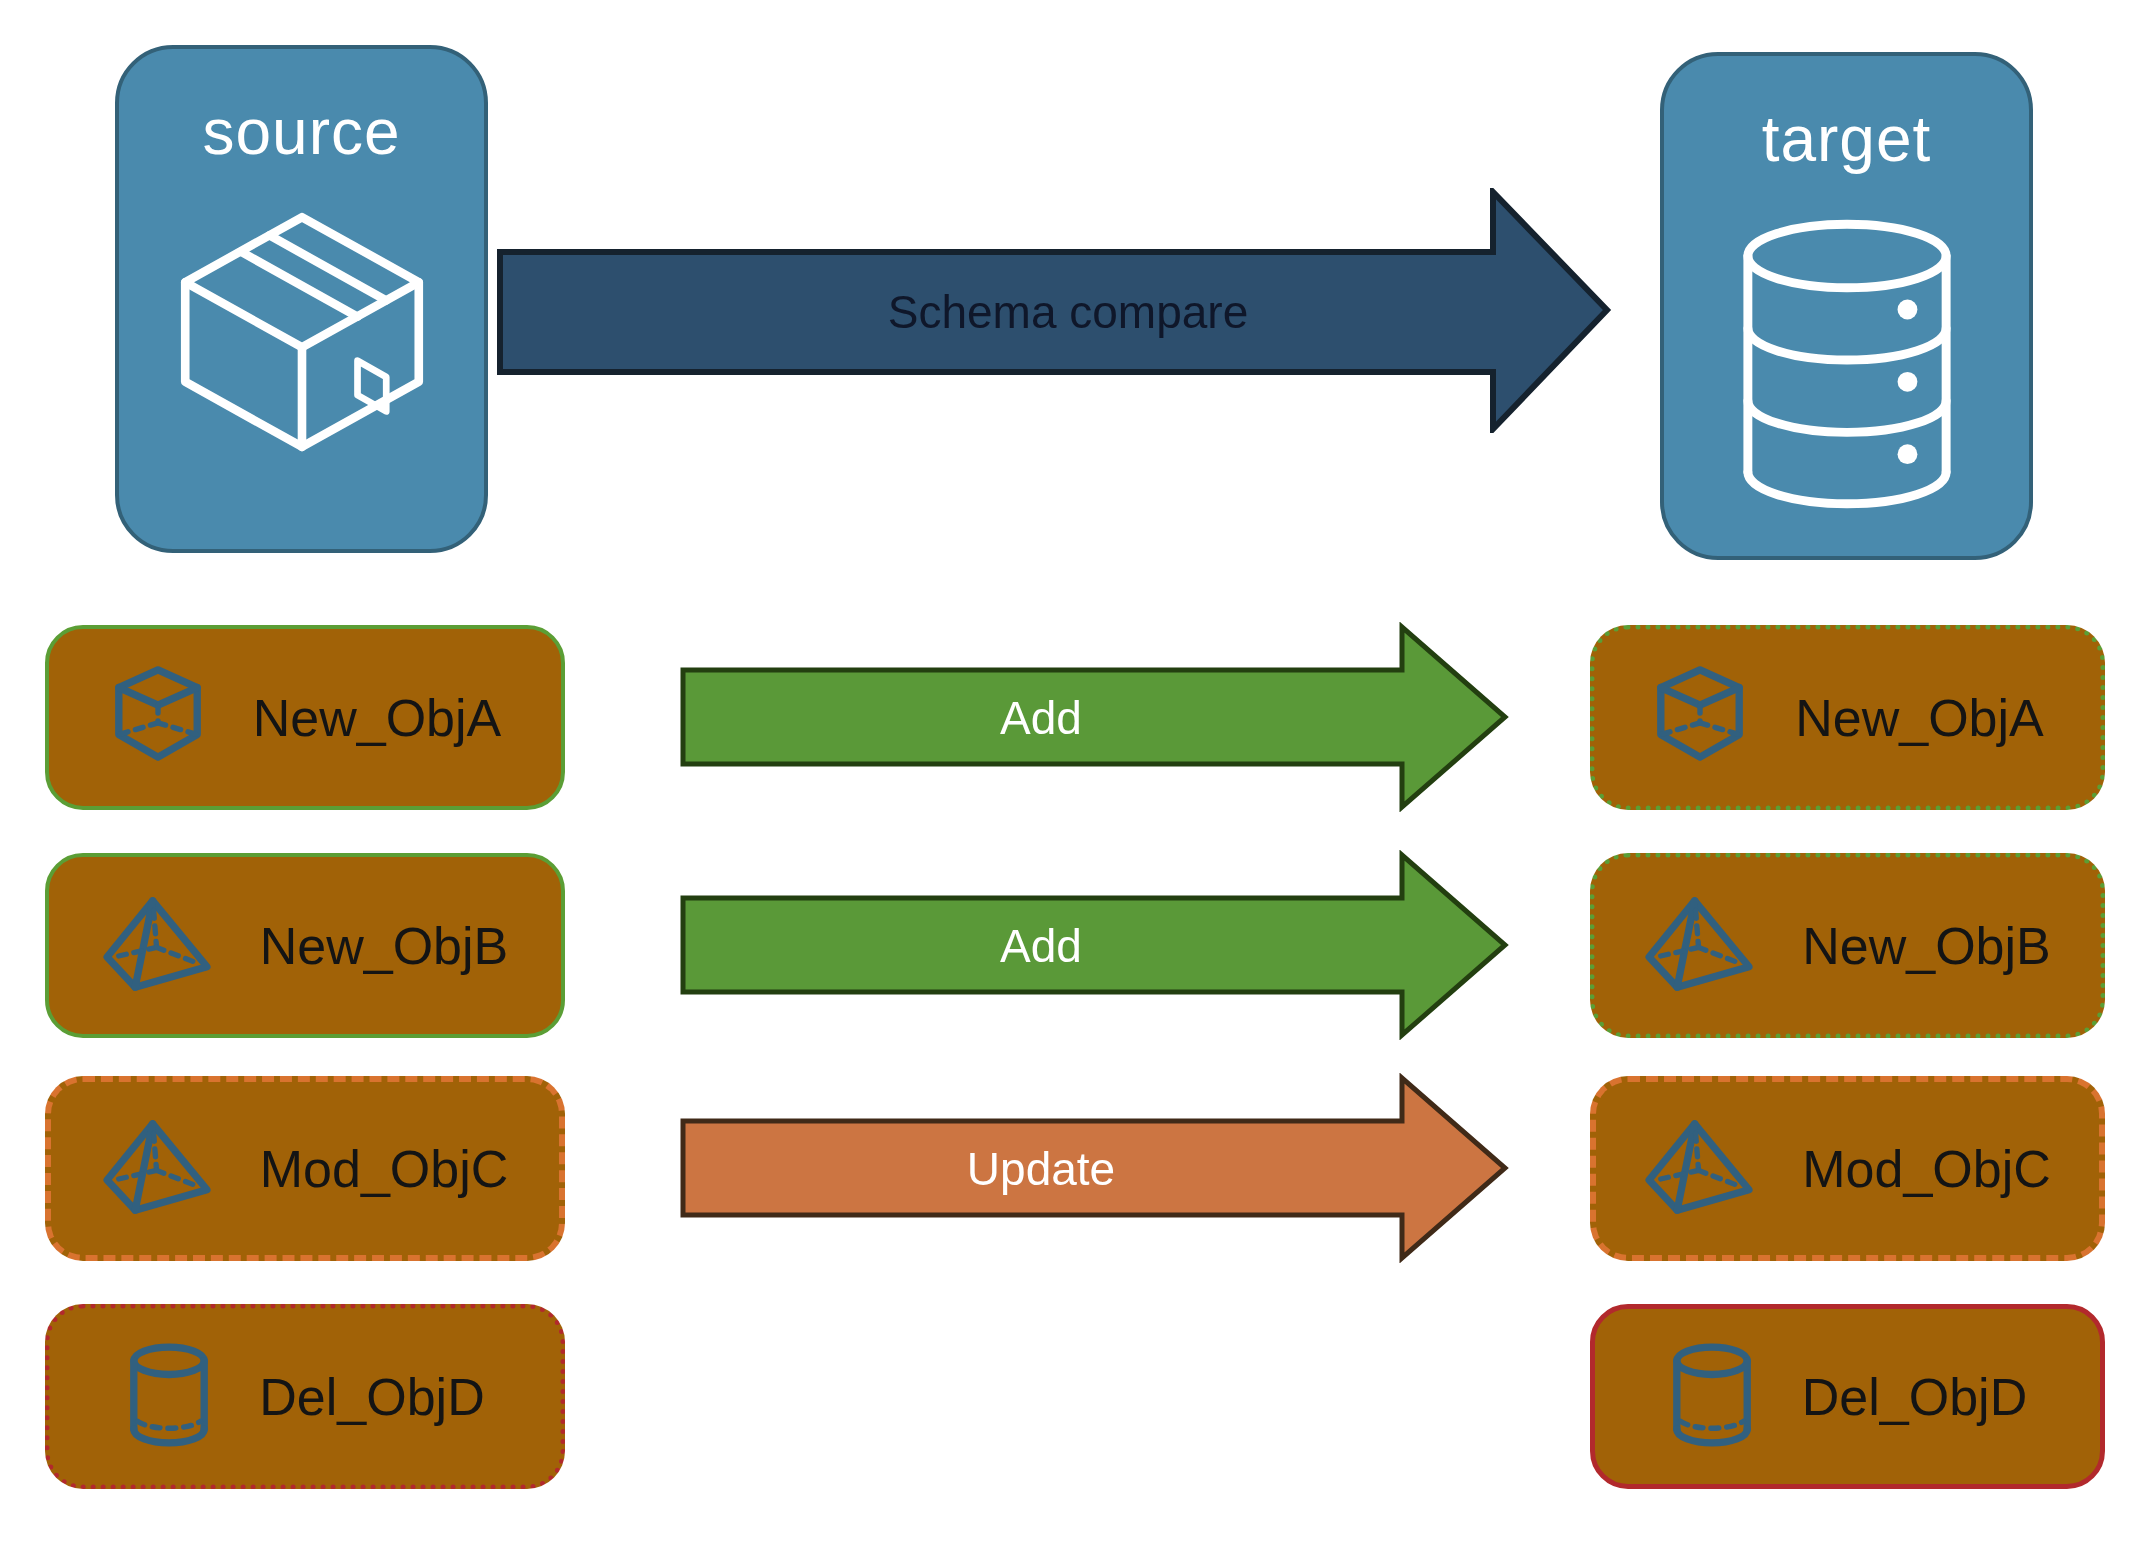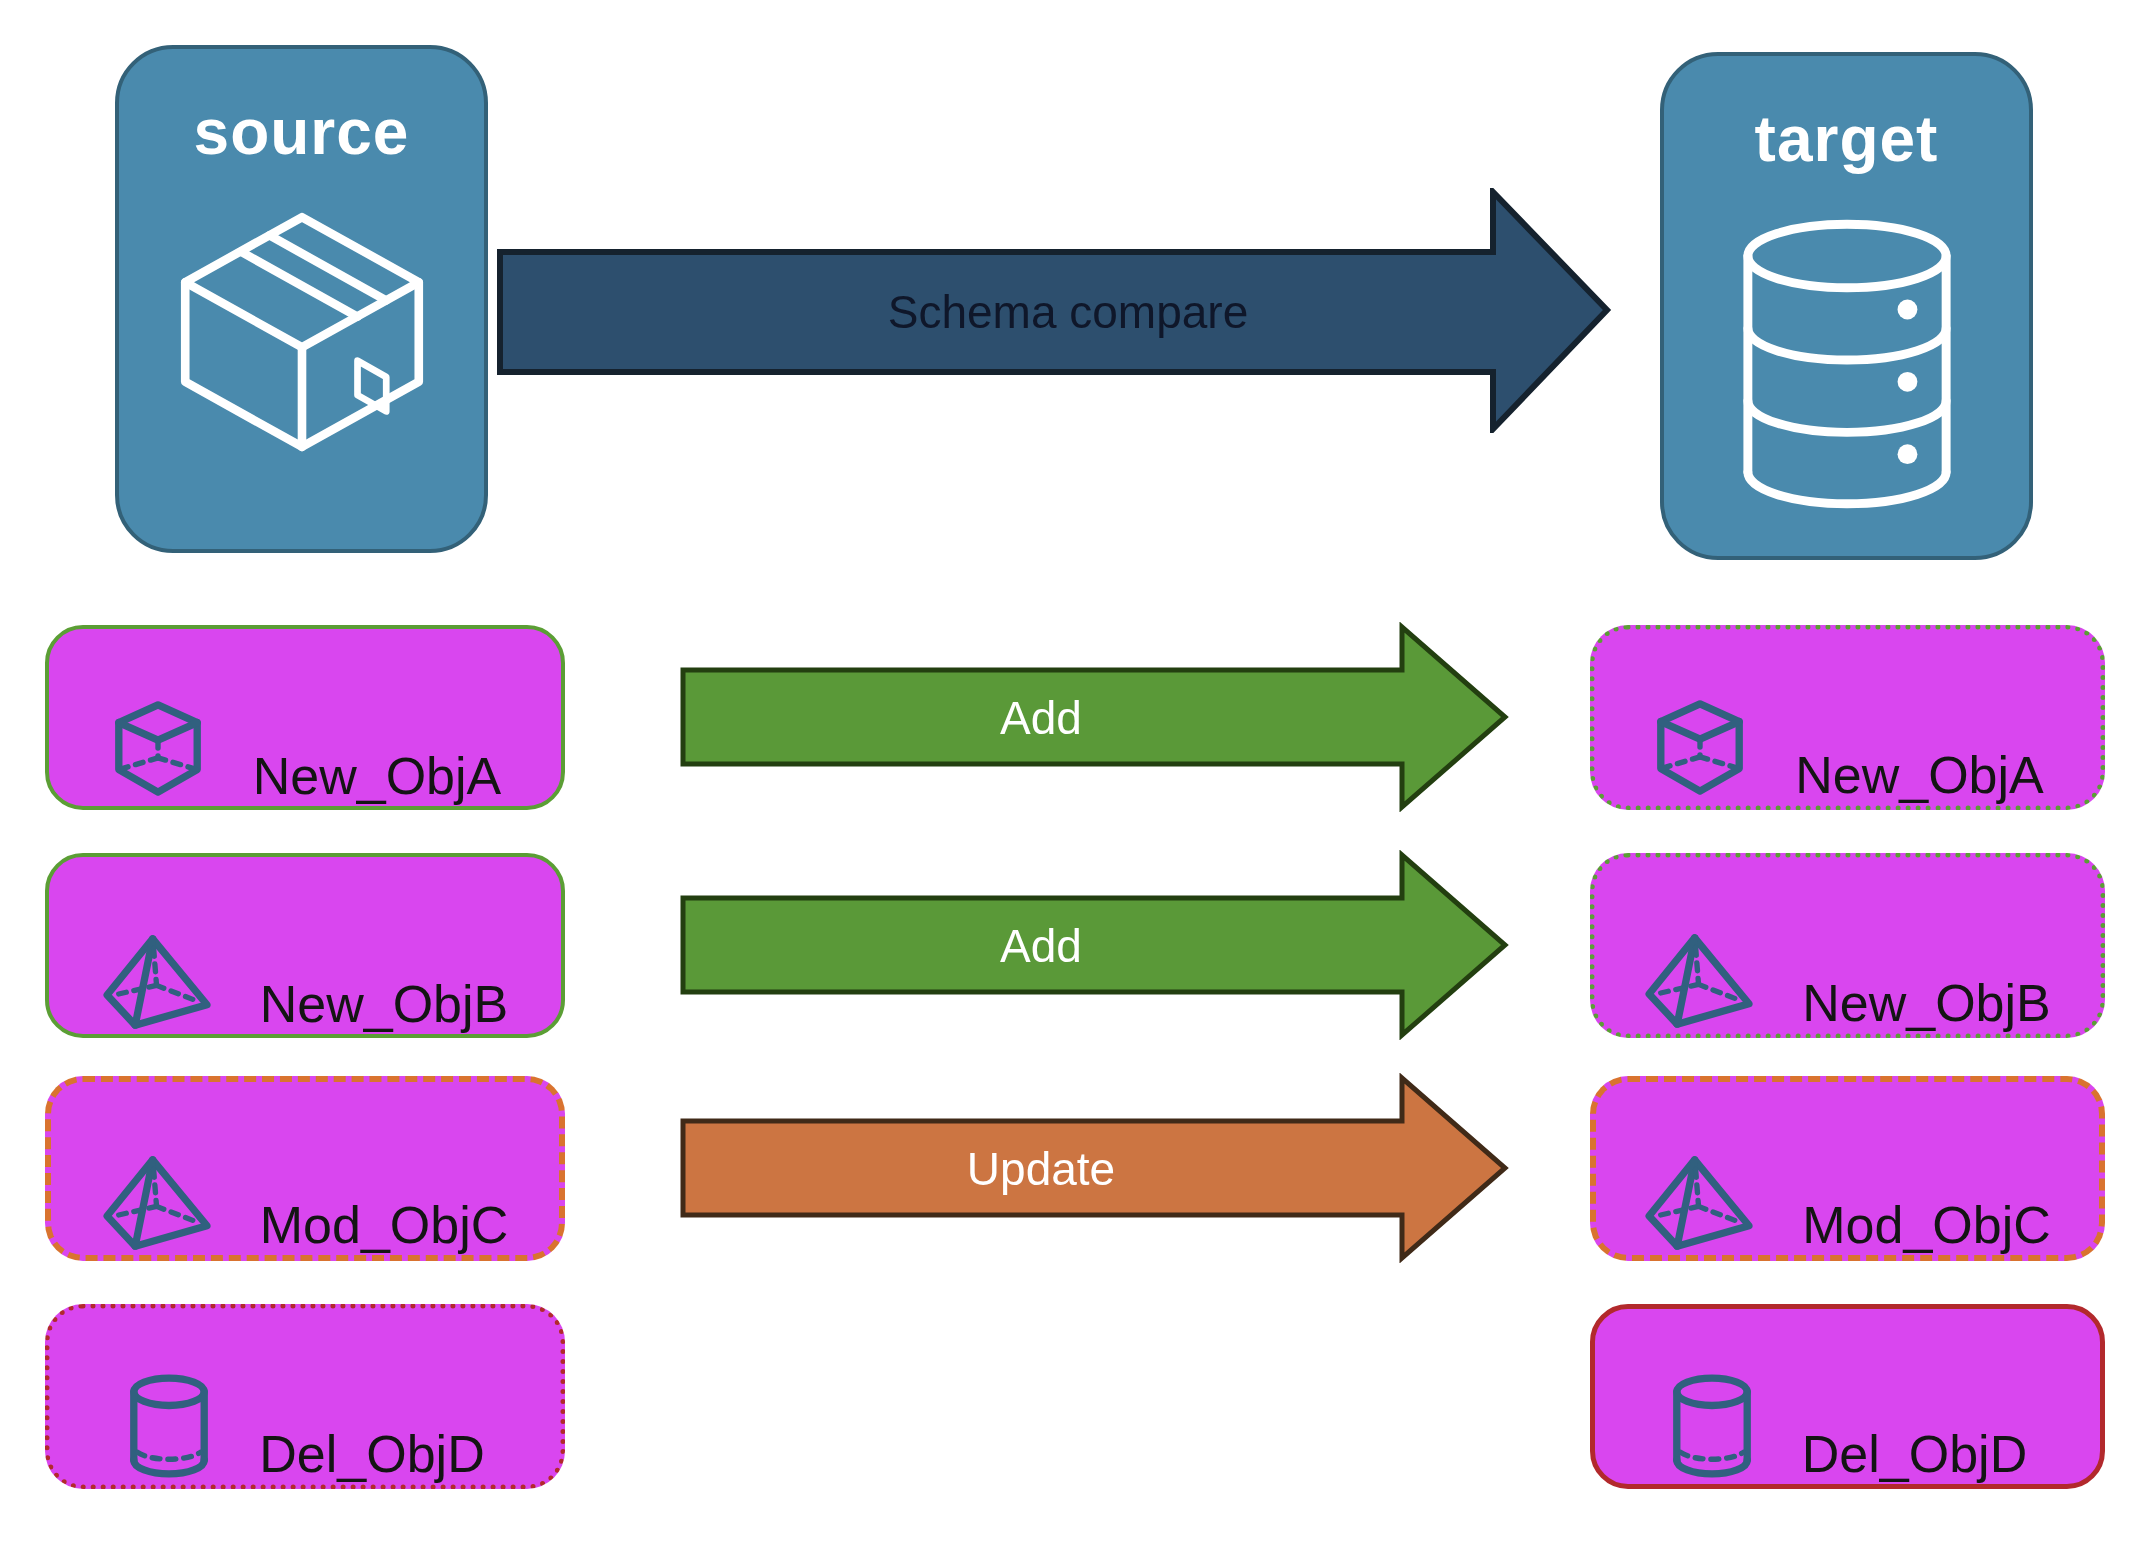--- a/index.html
+++ b/index.html
@@ -2,32 +2,32 @@
 <html><head>
 <meta charset="utf-8">
 <style>
   html,body{margin:0;padding:0;background:#ffffff;}
   body{font-family:"Liberation Sans", sans-serif;}
   .canvas{position:relative;width:2150px;height:1550px;background:#ffffff;overflow:hidden;}
 
   
   .node{position:absolute;width:373px;height:508px;background:#4a8aad;border:4px solid #336178;
         border-radius:58px;box-sizing:border-box;display:flex;flex-direction:column;align-items:center;}
-  .node-label{margin-top:48px;color:#ffffff;font-weight:bold;font-size:64px;line-height:1.1;letter-spacing:1px;}
+  .node-label{margin-top:48px;color:#ffffff;font-weight:normal;font-size:64px;line-height:1.1;letter-spacing:1px;}
   .node-icon{margin-top:40px;}
 
   
   .bigarrow{position:absolute;left:497px;top:188px;width:1115px;height:245px;}
   .bigarrow svg{position:absolute;left:0;top:0;}
   .bigarrow .albl{position:absolute;left:16px;top:62px;width:1110px;height:123px;display:flex;
         align-items:center;justify-content:center;color:#0f172a;font-size:46px;}
 
   
-  .objbox{position:absolute;width:520px;height:185px;border-radius:38px;background:#d946ef;
-        box-sizing:border-box;display:flex;align-items:flex-end;justify-content:center;gap:46px;}
+  .objbox{position:absolute;width:520px;height:185px;border-radius:38px;background:#a16207;
+        box-sizing:border-box;display:flex;align-items:center;justify-content:center;gap:46px;}
   .objbox.right{left:1590px;width:515px;}
   .objbox.left{left:45px;}
   .objlabel{font-size:52px;color:#141414;white-space:nowrap;}
   .b-green-solid {border:4px solid #5b9e35;}
   .b-green-dotted{border:5px dotted #5b9e35;}
   .b-orange-dashed{border:6px dashed #d9732f;}
   .b-red-dotted{border:5px dotted #b2292c;}
   .b-red-solid{border:5px solid #b2292c;}
 
   

